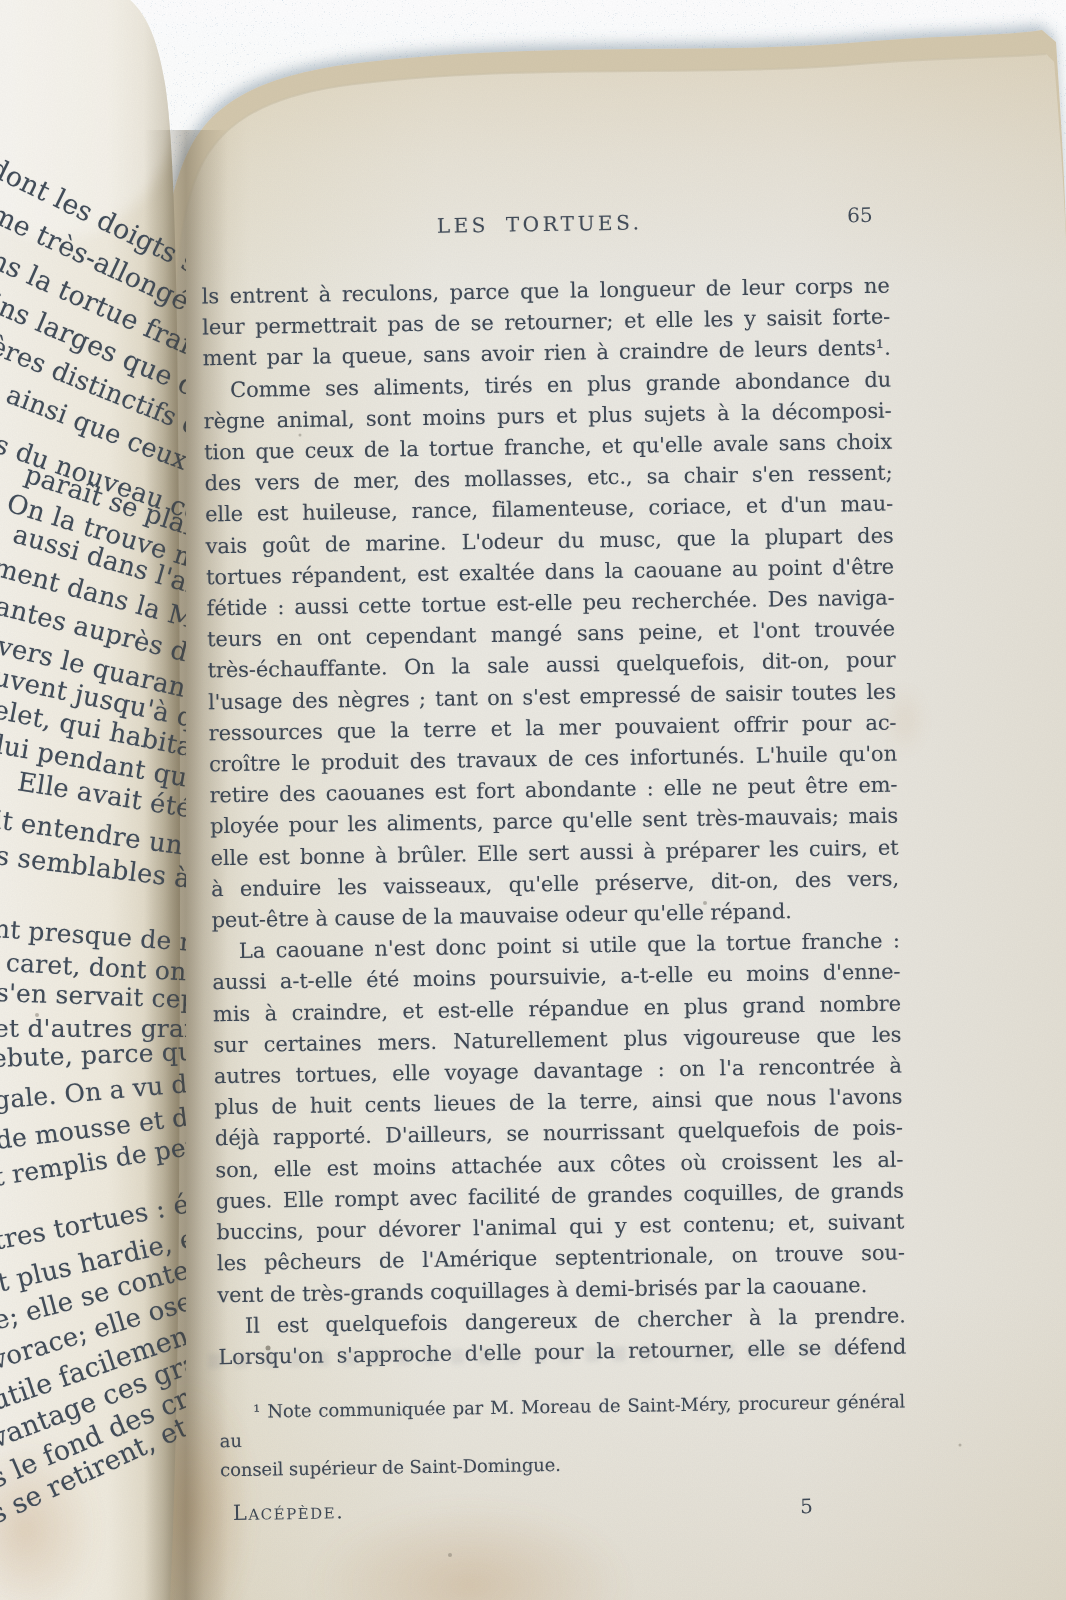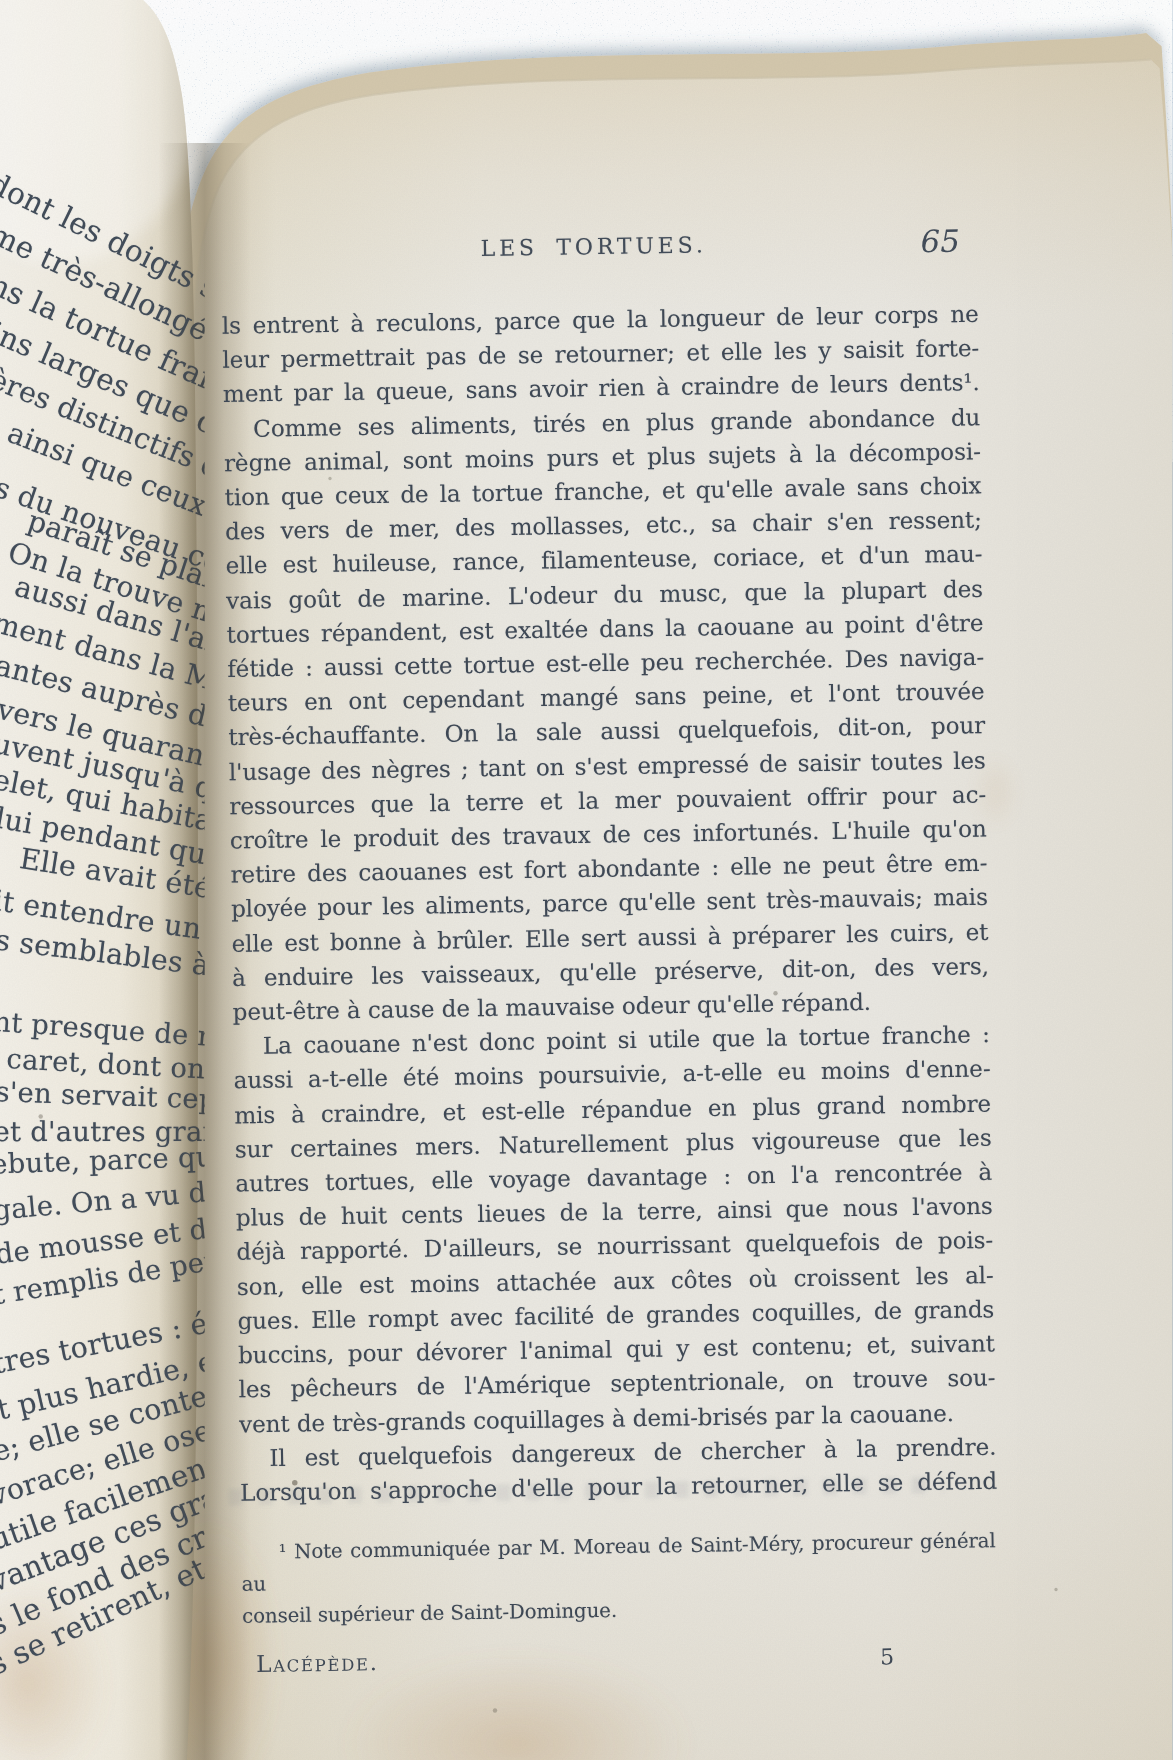--- a/index.html
+++ b/index.html
@@ -32,21 +32,21 @@
     position:absolute; left:187px; top:200px; width:722px;
     transform:rotate(-0.9deg); transform-origin:50% 42%;
     color:#3d4754;
   }
   .running-head { position:relative; height:44px; padding-top:14px; }
   .head-title {
     text-align:center; font-size:20px; line-height:20px;
     letter-spacing:3.5px; word-spacing:7px; color:#414b58;
     text-shadow:0 0 1px rgba(65,76,89,0.3);
   }
-  .page-num { position:absolute; right:28px; top:8px; font-size:28px; color:#414b58;font-style:italic; }
+  .page-num { position:absolute; right:28px; top:8px; font-size:20px; color:#414b58; }
 
   .body-text { margin-top:18px; padding:0 12px 0 22px;
     font-size:21px; line-height:31.2px; letter-spacing:-0.1px;
     text-shadow:0 0 1px rgba(65,76,89,0.32);
   }
   .p .tline { text-align:justify; text-align-last:justify; }
   .p .tline:last-child { text-align-last:auto; }
   .p.runon .tline:last-child { text-align-last:justify; }
   .p.indent .tline:first-child { text-indent:27px; }
 

